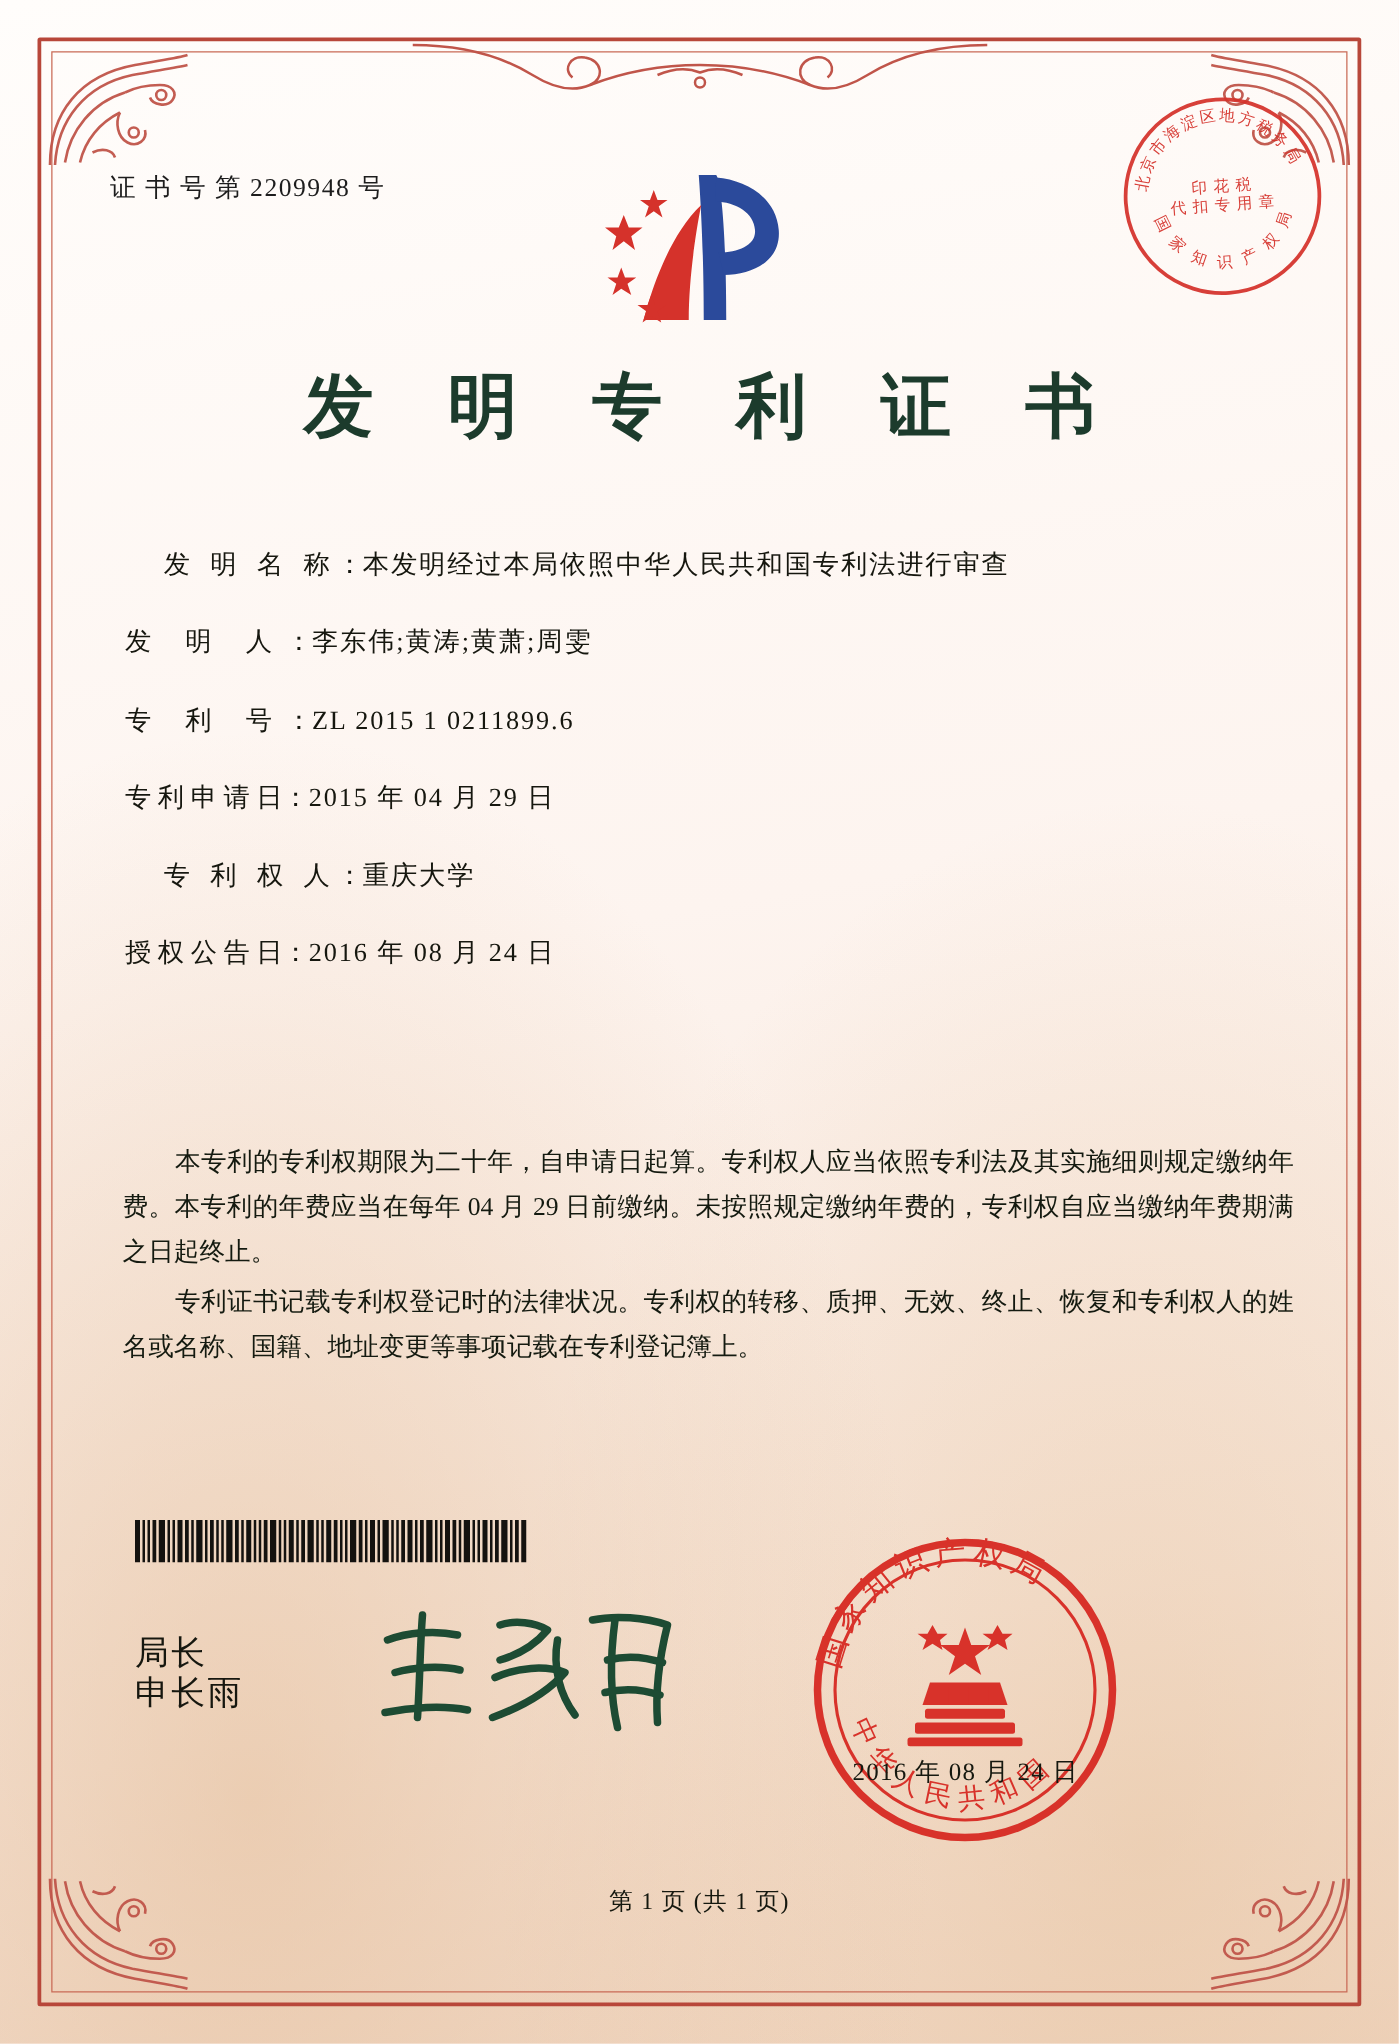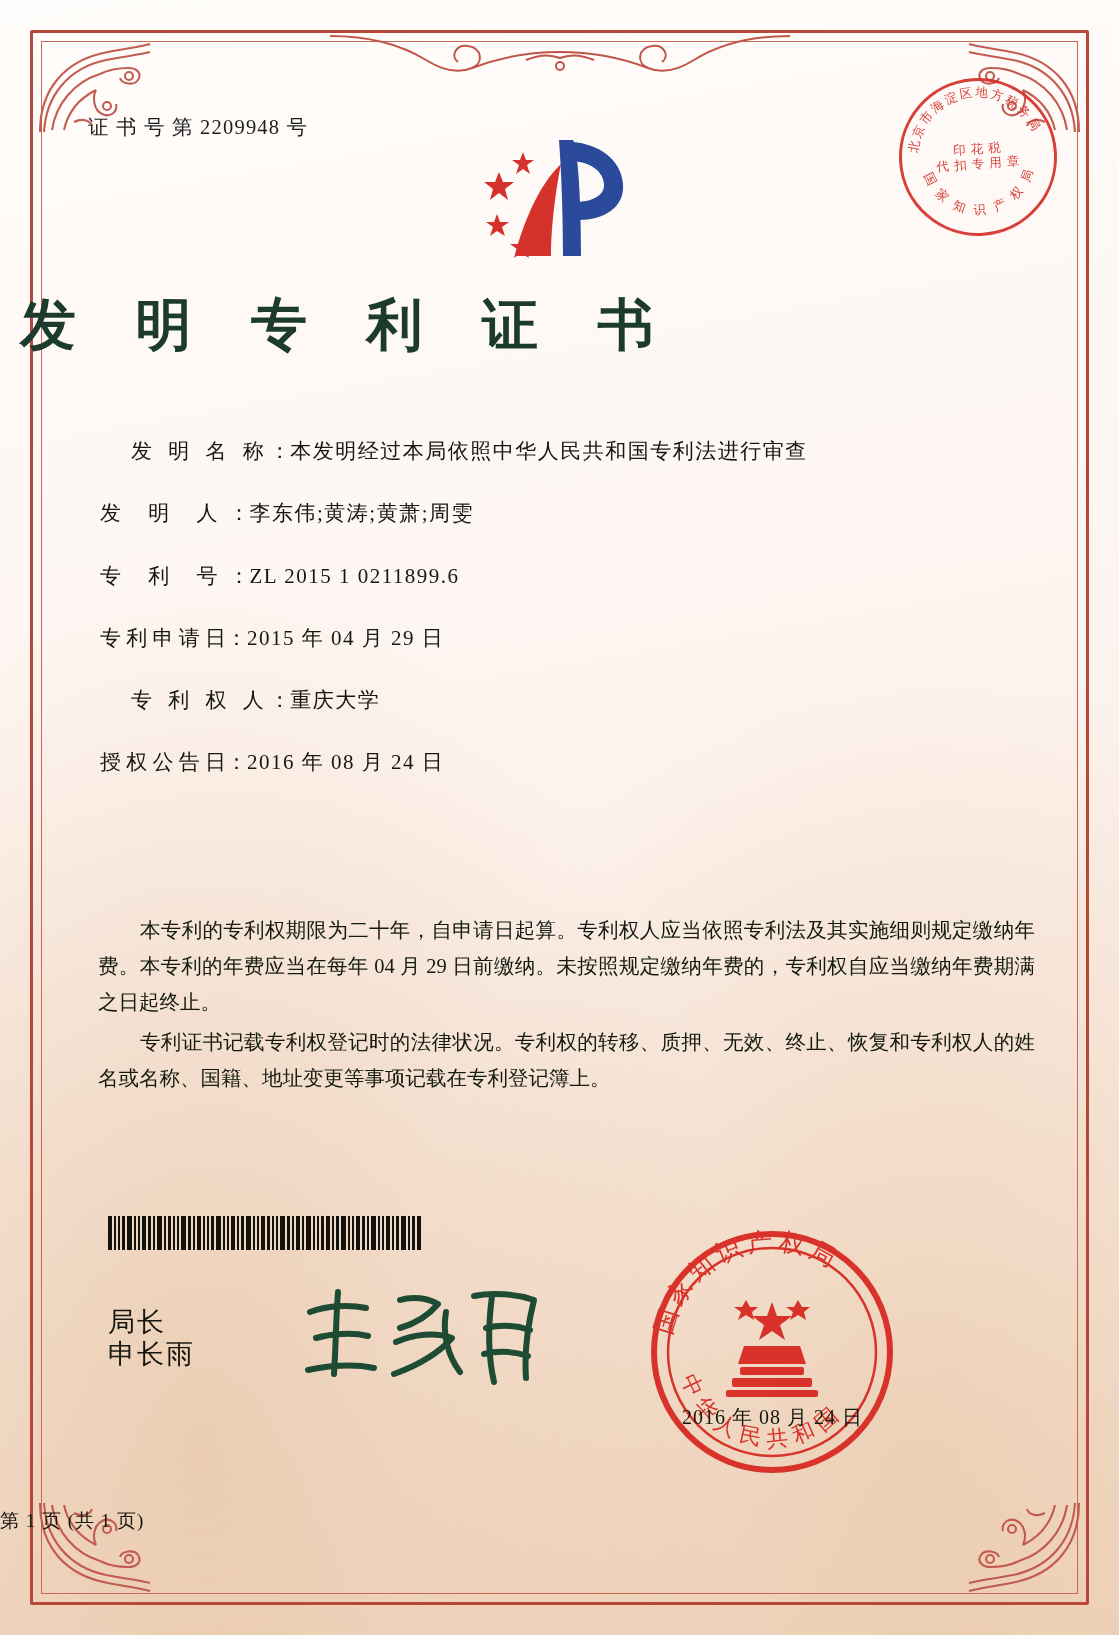--- a/index.html
+++ b/index.html
@@ -46,37 +46,38 @@
     position: absolute;
     left: 50%; transform: translateX(-50%);
     top: 30px; width: 460px; height: 60px;
     color: #c0554a;
   }
   .top-scroll svg { width: 100%; height: 100%; }
 
   
   .cert-no {
     position: absolute;
-    left: 88px; top: 113px;
+    left: 88px; top: 136px;
     font-size: 20.5px;
     letter-spacing: 1.2px;
     color: #1d1d1d;
     white-space: nowrap;
   }
 
   .logo {
     position: absolute;
     left: 455px; top: 128px;
     width: 200px; height: 150px;
   }
   .logo svg { width: 100%; height: 100%; }
 
   .doc-title {
     position: absolute;
     left: 0; right: 0; top: 288px;
+    text-align: center;
     font-family: "DejaVu Serif", "Liberation Serif", serif;
     font-size: 56px;
     font-weight: bold;
     letter-spacing: 20px;
     color: #1c3b2c;
     text-indent: 20px;
   }
 
   
   .stamp-tax {
@@ -179,20 +180,21 @@
     font-size: 20px;
     color: #15180f;
     letter-spacing: 1px;
     white-space: nowrap;
   }
 
   
   .footer {
     position: absolute;
     left: 0; right: 0; top: 1508px;
+    text-align: center;
     font-size: 19px;
     color: #15180f;
     letter-spacing: 1px;
   }
 </style>
 </head>
 <body>
 
 <div class="page">
 

